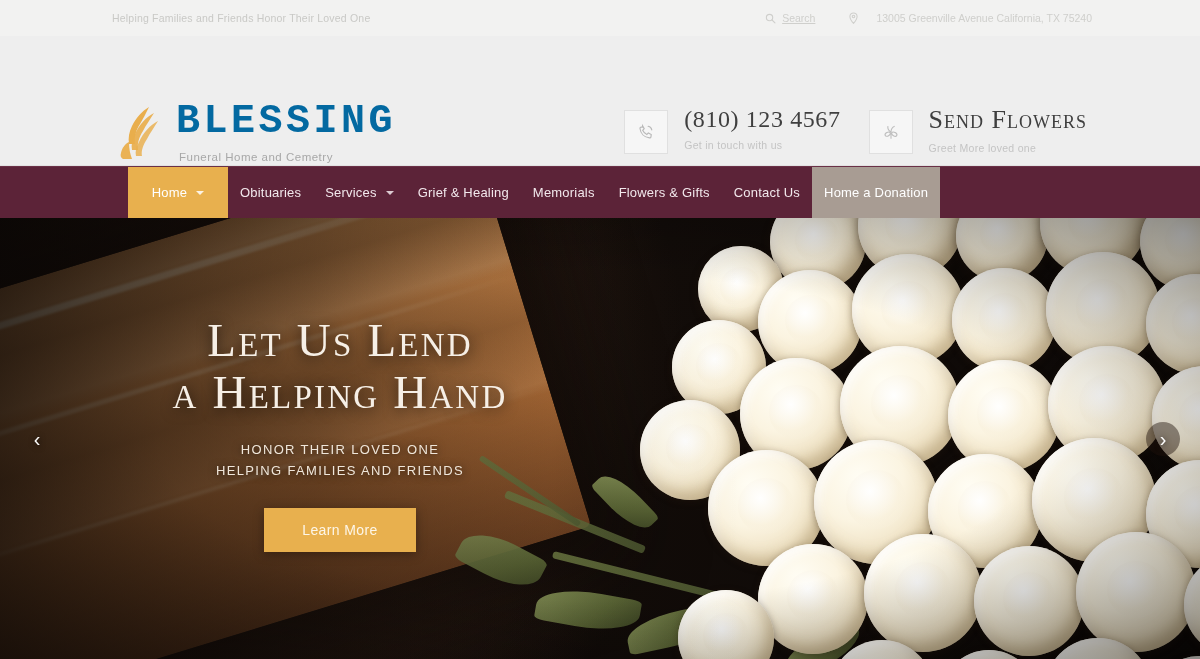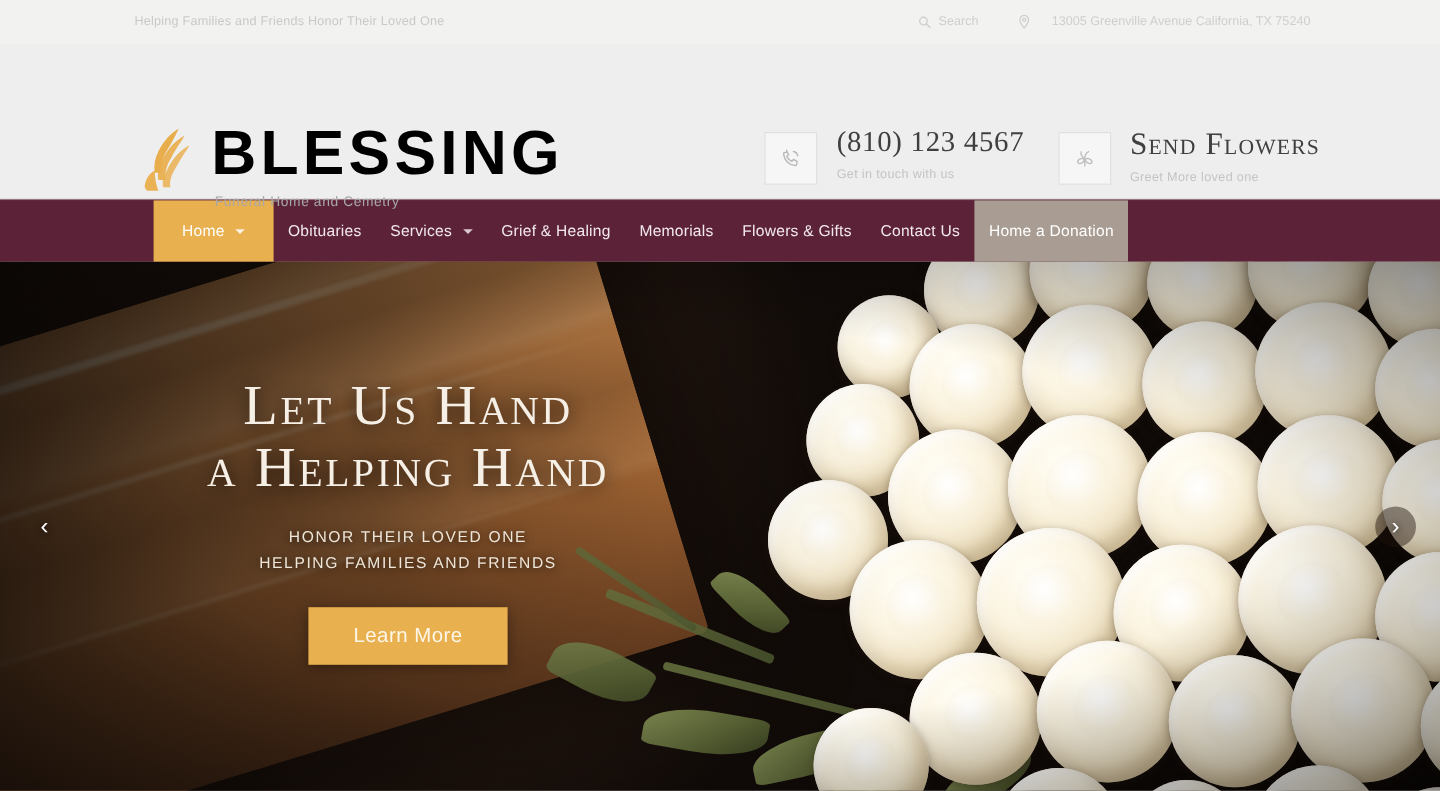--- a/index.html
+++ b/index.html
@@ -20,49 +20,49 @@
   .topbar-tagline {
     position:absolute; left:112px; top:12px;
     font-size:10.5px; color:#c9c9c6; letter-spacing:.2px;
     white-space:nowrap;
   }
   .topbar-right {
     position:absolute; right:108px; top:0; height:36px;
     display:flex; align-items:center; gap:34px;
   }
   .top-search { display:flex; align-items:center; gap:6px; cursor:pointer; }
-  .top-search .lbl { font-size:10.5px; color:#cfcfcc; }
+  .top-search .lbl { font-size:10.5px; color:#cfcfcc;text-decoration:underline; }
   .top-addr { display:flex; align-items:flex-end; gap:18px; }
   .top-addr .lbl { font-size:10.5px; color:#cfcfcc; white-space:nowrap; }
   .ico-svg { display:block; }
 
   
   .header {
     height:130px; background:#eeeeee;
     position:relative; z-index:4;
     border-bottom:1px solid #e2e2e2;
   }
   .brand {
     position:absolute; left:118px; top:64px;
     display:flex; align-items:flex-start; gap:16px;
   }
   .brand-mark { width:42px; height:56px; flex:0 0 auto; margin-top:4px; }
   .brand-text { padding-top:2px; }
   .brand-name {
-    font-family:Liberation Sans, sans-serif;
-    font-size:52px; font-weight:700; letter-spacing:3.5px;
-    color:#000000; line-height:1;
+    font-family:Liberation Mono, monospace;
+    font-size:40px; font-weight:700; letter-spacing:3.5px;
+    color:#0369a1; line-height:1;
   }
   .brand-sub {
     font-size:11.5px; color:#a8a8a8; letter-spacing:.5px;
     margin-top:9px; margin-left:3px;
   }
 
   .head-blocks {
-    position:absolute; right:100px; top:70px;
+    position:absolute; right:113px; top:70px;
     display:flex; align-items:flex-start; gap:28px;
   }
   .hb { display:flex; align-items:flex-start; gap:16px; cursor:pointer; }
   .hb-icon {
     width:44px; height:44px; border:1px solid #e0e0e0; background:#f6f6f6;
     display:flex; align-items:center; justify-content:center; flex:0 0 auto;
     margin-top:4px;
   }
   .hb-title {
     font-family:"Liberation Serif", serif;
@@ -186,21 +186,21 @@
   .hero-h1 .l2 { display:block; }
   .hero-sub {
     margin-top:20px;
     font-size:13px; letter-spacing:1.35px; color:#efe6da; line-height:1.65;
     text-shadow:0 1px 8px rgba(0,0,0,.75);
   }
   .hero-sub span { display:block; }
   .hero-btn {
     margin-top:26px;
     background:#e8b04e; color:#fdf6e8;
-    border:none; font-size:17px; letter-spacing:.4px;
+    border:none; font-size:14px; letter-spacing:.4px;
     padding:14px 38px; cursor:pointer;
     box-shadow:0 2px 10px rgba(0,0,0,.35);
   }
 
   .arrow {
     position:absolute; top:50%; transform:translateY(-50%);
     width:34px; height:34px; display:flex; align-items:center; justify-content:center;
     color:#ffffff; cursor:pointer; user-select:none;
     font-size:20px; line-height:1;
   }
@@ -386,21 +386,21 @@
         <div class="rose" style="left:500px;top:462px;width:98px;height:98px;"></div>
         <div class="rose" style="left:604px;top:450px;width:108px;height:108px;"></div>
         <div class="rose" style="left:712px;top:468px;width:94px;height:94px;"></div>
       </div>
 
       <div class="hero-vignette"></div>
     </div>
 
     <div class="hero-content">
       <h1 class="hero-h1">
-        <span>Let Us Hand</span>
+        <span>Let Us Lend</span>
         <span class="l2">a Helping Hand</span>
       </h1>
       <div class="hero-sub">
         <span>HONOR THEIR LOVED ONE</span>
         <span>HELPING FAMILIES AND FRIENDS</span>
       </div>
       <button class="hero-btn">Learn More</button>
     </div>
 
     <div class="arrow left">

